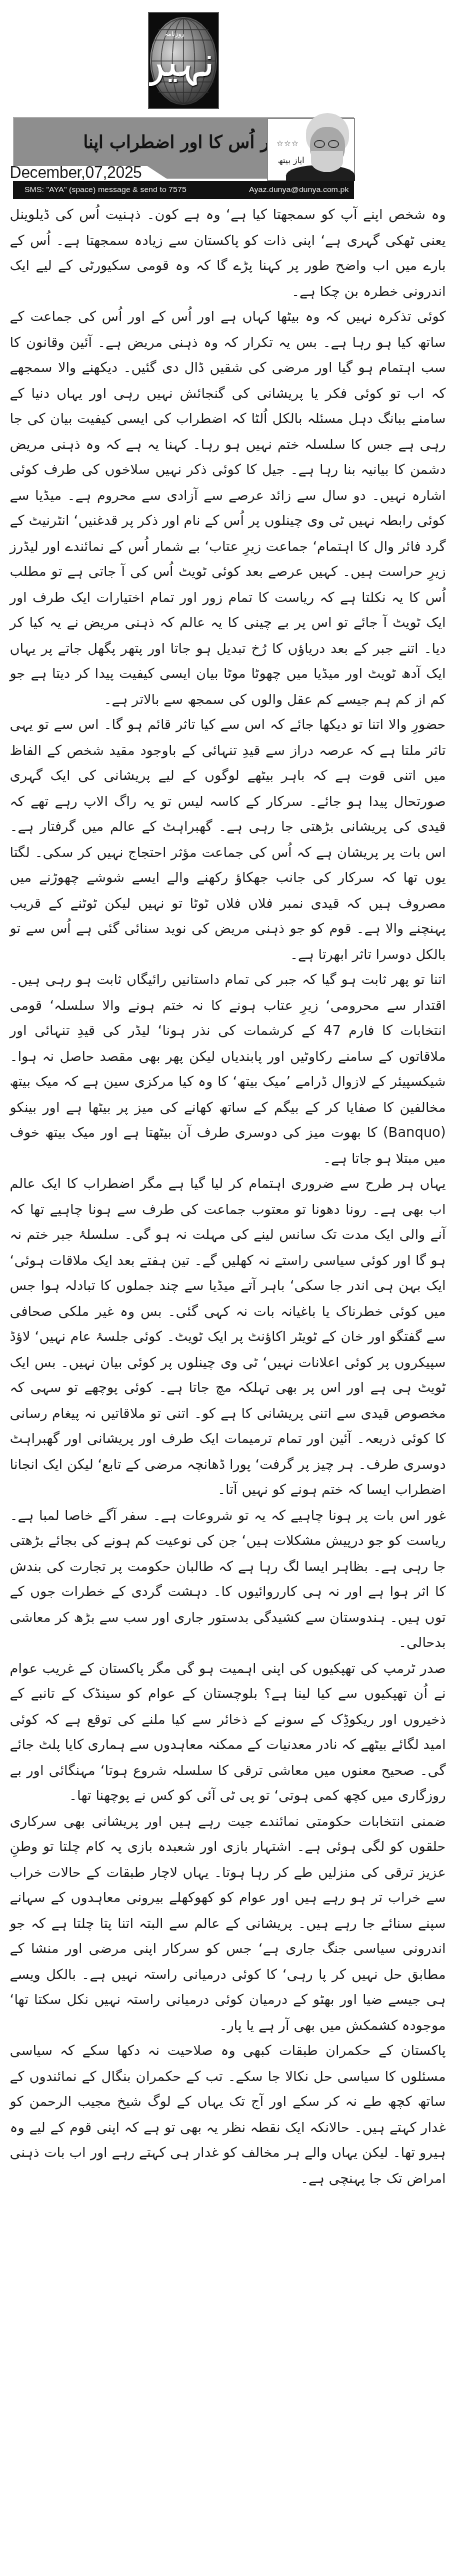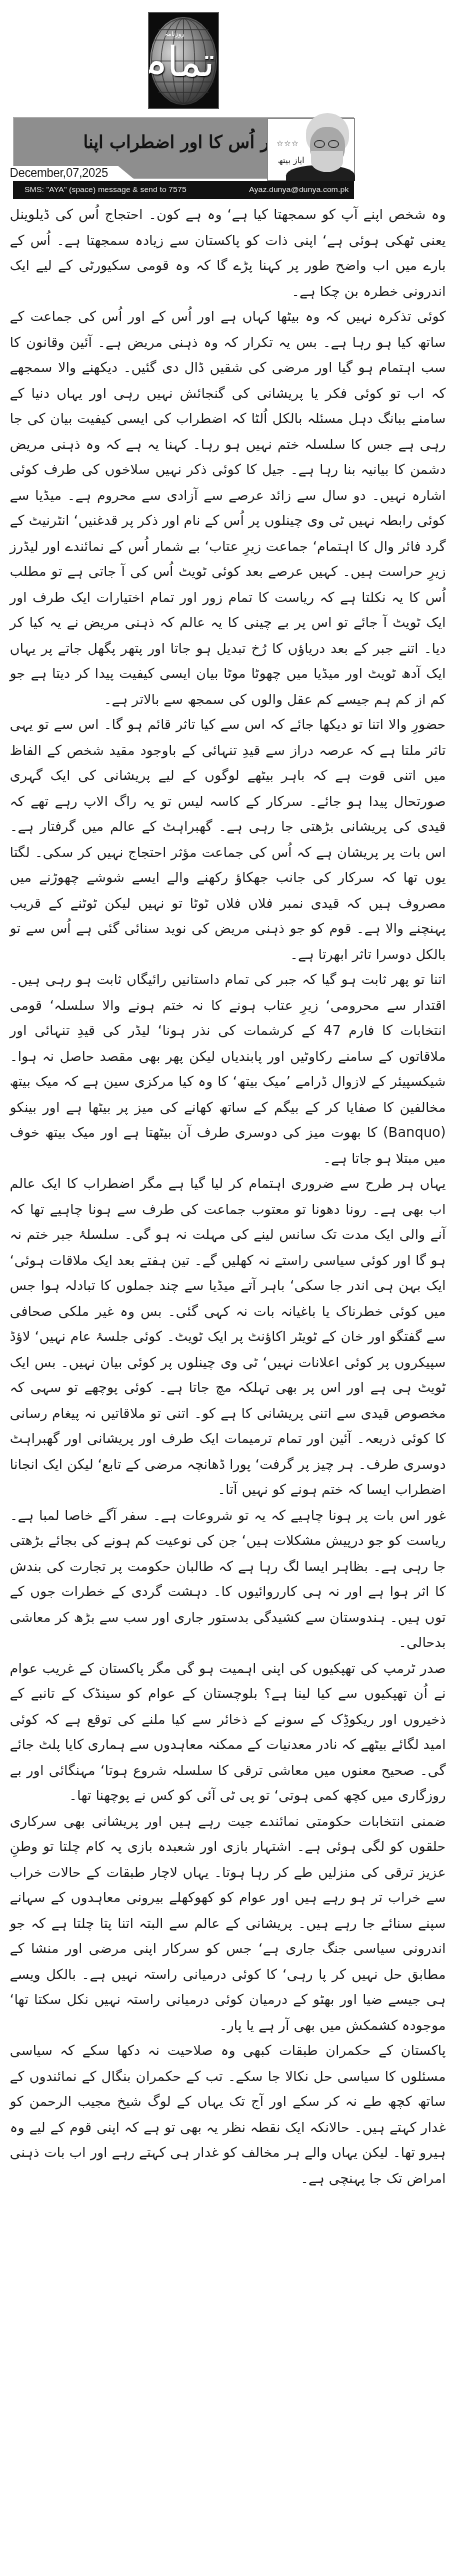--- a/index.html
+++ b/index.html
@@ -14,21 +14,21 @@
   .logo-word { position: absolute; left: 5.6px; top: 14px; width: 60px; text-align: center; font-family: "DejaVu Serif", serif;
     font-size: 41px; line-height: 70px; color: #ffffff; text-shadow: 0.7px 0.7px 1.4px #000; direction: rtl; }
   .logo-sub { position: absolute; left: 15.4px; top: 17px; font-size: 6.3px; color: #fff; direction: rtl; font-family: "DejaVu Serif", serif; }
 
   
   .col-head { position: absolute; left: 13.3px; top: 117px; width: 341px; height: 62px; background: #8e8e8e; border: 0.7px solid #aaa; }
   .col-title { position: absolute; left: 0; top: 14px; width: 341px; text-align: center; direction: rtl;
     font-family: "DejaVu Serif", serif; font-size: 17.5px; color: #141414; font-weight: bold; }
   .date-tab { position: absolute; left: 8.4px; top: 166px; height: 14.7px; padding: 0 28px 0 1.4px; background: #ffffff;
     clip-path: polygon(0 0, 86% 0, 100% 100%, 0 100%); }
-  .date-text { font-family: "Liberation Sans", sans-serif; font-size: 12px; color: #1a1a1a; line-height: 14.7px; letter-spacing: -0.2px; }
+  .date-text { font-family: "Liberation Sans", sans-serif; font-size: 16px; color: #1a1a1a; line-height: 14.7px; letter-spacing: -0.2px; }
 
   .author-box { position: absolute; left: 267px; top: 118px; width: 88px; height: 63px; background: #ffffff; border: 0.7px solid #888; }
   .stars { position: absolute; left: 8.4px; top: 19.6px; font-size: 7.7px; letter-spacing: 0.7px; color: #333; }
   .author-name { position: absolute; left: 9.8px; top: 36px; font-size: 8.4px; color: #222; direction: rtl; font-family: "DejaVu Serif", serif; }
   .photo { position: absolute; left: 282px; top: 112px; width: 73px; height: 69px; overflow: hidden; }
   .photo .hair { position: absolute; left: 24px; top: 1.4px; width: 43px; height: 41px; border-radius: 50% 50% 40% 40%; background: #d7d7d7; }
   .photo .face { position: absolute; left: 28px; top: 15.4px; width: 35px; height: 39px; border-radius: 45%; background: #a8a8a8; }
   .photo .glass1, .photo .glass2 { position: absolute; top: 28px; width: 11.2px; height: 8.4px; border: 1.4px solid #2a2a2a; border-radius: 50%; }
   .photo .glass1 { left: 32px; } .photo .glass2 { left: 46px; }
   .photo .beard { position: absolute; left: 29px; top: 39px; width: 32px; height: 21px; border-radius: 0 0 50% 50%; background: #d0d0d0; }
@@ -56,21 +56,21 @@
         <line x1="48" y1="2" x2="48" y2="124"></line>
         <line x1="4" y1="33" x2="92" y2="33"></line>
         <line x1="2" y1="63" x2="94" y2="63"></line>
         <line x1="4" y1="93" x2="92" y2="93"></line>
         <line x1="12" y1="18" x2="84" y2="18"></line>
         <line x1="12" y1="108" x2="84" y2="108"></line>
       </g>
     </svg>
   </div>
   <div class="logo-sub">روزنامہ</div>
-  <div class="logo-word">تمام</div>
+  <div class="logo-word">نہیں</div>
 </div>
 
 <div class="col-head">
   <div class="col-title">ذکر اُس کا اور اضطراب اپنا</div>
 </div>
 
 <div class="author-box">
   <div class="stars">☆☆☆</div>
   <div class="author-name">ایاز بیتھ</div>
 </div>
@@ -87,21 +87,21 @@
 <div class="sms-bar">
   <span class="sms-text">SMS: "AYA" (space) message &amp; send to 7575</span>
   <span class="email-text">Ayaz.dunya@dunya.com.pk</span>
 </div>
 
 <div class="date-tab">
   <span class="date-text">December,07,2025</span>
 </div>
 
 <div class="article">
-  <p>وہ شخص اپنے آپ کو سمجھتا کیا ہے‘ وہ ہے کون۔ احتجاج اُس کی ڈیلوینل یعنی ٹھکی ہوئی ہے‘ اپنی ذات کو پاکستان سے زیادہ سمجھتا ہے۔ اُس کے بارے میں اب واضح طور پر کہنا پڑے گا کہ وہ قومی سکیورٹی کے لیے ایک اندرونی خطرہ بن چکا ہے۔</p>
+  <p>وہ شخص اپنے آپ کو سمجھتا کیا ہے‘ وہ ہے کون۔ ذہنیت اُس کی ڈیلوینل یعنی ٹھکی گہری ہے‘ اپنی ذات کو پاکستان سے زیادہ سمجھتا ہے۔ اُس کے بارے میں اب واضح طور پر کہنا پڑے گا کہ وہ قومی سکیورٹی کے لیے ایک اندرونی خطرہ بن چکا ہے۔</p>
   <p>کوئی تذکرہ نہیں کہ وہ بیٹھا کہاں ہے اور اُس کے اور اُس کی جماعت کے ساتھ کیا ہو رہا ہے۔ بس یہ تکرار کہ وہ ذہنی مریض ہے۔ آئین وقانون کا سب اہتمام ہو گیا اور مرضی کی شقیں ڈال دی گئیں۔ دیکھنے والا سمجھے کہ اب تو کوئی فکر یا پریشانی کی گنجائش نہیں رہی اور یہاں دنیا کے سامنے ببانگ دہل مسئلہ بالکل اُلٹا کہ اضطراب کی ایسی کیفیت بیان کی جا رہی ہے جس کا سلسلہ ختم نہیں ہو رہا۔ کہنا یہ ہے کہ وہ ذہنی مریض دشمن کا بیانیہ بنا رہا ہے۔ جیل کا کوئی ذکر نہیں سلاخوں کی طرف کوئی اشارہ نہیں۔ دو سال سے زائد عرصے سے آزادی سے محروم ہے۔ میڈیا سے کوئی رابطہ نہیں ٹی وی چینلوں پر اُس کے نام اور ذکر پر قدغنیں‘ انٹرنیٹ کے گرد فائر وال کا اہتمام‘ جماعت زیرِ عتاب‘ بے شمار اُس کے نمائندے اور لیڈرز زیرِ حراست ہیں۔ کہیں عرصے بعد کوئی ٹویٹ اُس کی آ جاتی ہے تو مطلب اُس کا یہ نکلتا ہے کہ ریاست کا تمام زور اور تمام اختیارات ایک طرف اور ایک ٹویٹ آ جائے تو اس پر بے چینی کا یہ عالم کہ ذہنی مریض نے یہ کیا کر دیا۔ اتنے جبر کے بعد دریاؤں کا رُخ تبدیل ہو جاتا اور پتھر پگھل جاتے پر یہاں ایک آدھ ٹویٹ اور میڈیا میں چھوٹا موٹا بیان ایسی کیفیت پیدا کر دیتا ہے جو کم از کم ہم جیسے کم عقل والوں کی سمجھ سے بالاتر ہے۔</p>
   <p>حضورِ والا اتنا تو دیکھا جائے کہ اس سے کیا تاثر قائم ہو گا۔ اس سے تو یہی تاثر ملتا ہے کہ عرصہ دراز سے قیدِ تنہائی کے باوجود مقید شخص کے الفاظ میں اتنی قوت ہے کہ باہر بیٹھے لوگوں کے لیے پریشانی کی ایک گہری صورتحال پیدا ہو جائے۔ سرکار کے کاسہ لیس تو یہ راگ الاپ رہے تھے کہ قیدی کی پریشانی بڑھتی جا رہی ہے۔ گھبراہٹ کے عالم میں گرفتار ہے۔ اس بات پر پریشان ہے کہ اُس کی جماعت مؤثر احتجاج نہیں کر سکی۔ لگتا یوں تھا کہ سرکار کی جانب جھکاؤ رکھنے والے ایسے شوشے چھوڑنے میں مصروف ہیں کہ قیدی نمبر فلاں فلاں ٹوٹا تو نہیں لیکن ٹوٹنے کے قریب پہنچنے والا ہے۔ قوم کو جو ذہنی مریض کی نوید سنائی گئی ہے اُس سے تو بالکل دوسرا تاثر ابھرتا ہے۔</p>
   <p>اتنا تو پھر ثابت ہو گیا کہ جبر کی تمام داستانیں رائیگاں ثابت ہو رہی ہیں۔ اقتدار سے محرومی‘ زیرِ عتاب ہونے کا نہ ختم ہونے والا سلسلہ‘ قومی انتخابات کا فارم 47 کے کرشمات کی نذر ہونا‘ لیڈر کی قیدِ تنہائی اور ملاقاتوں کے سامنے رکاوٹیں اور پابندیاں لیکن پھر بھی مقصد حاصل نہ ہوا۔ شیکسپیئر کے لازوال ڈرامے ’میک بیتھ‘ کا وہ کیا مرکزی سین ہے کہ میک بیتھ مخالفین کا صفایا کر کے بیگم کے ساتھ کھانے کی میز پر بیٹھا ہے اور بینکو (Banquo) کا بھوت میز کی دوسری طرف آن بیٹھتا ہے اور میک بیتھ خوف میں مبتلا ہو جاتا ہے۔</p>
   <p>یہاں ہر طرح سے ضروری اہتمام کر لیا گیا ہے مگر اضطراب کا ایک عالم اب بھی ہے۔ رونا دھونا تو معتوب جماعت کی طرف سے ہونا چاہیے تھا کہ آنے والی ایک مدت تک سانس لینے کی مہلت نہ ہو گی۔ سلسلۂ جبر ختم نہ ہو گا اور کوئی سیاسی راستے نہ کھلیں گے۔ تین ہفتے بعد ایک ملاقات ہوئی‘ ایک بہن ہی اندر جا سکی‘ باہر آتے میڈیا سے چند جملوں کا تبادلہ ہوا جس میں کوئی خطرناک یا باغیانہ بات نہ کہی گئی۔ بس وہ غیر ملکی صحافی سے گفتگو اور خان کے ٹویٹر اکاؤنٹ پر ایک ٹویٹ۔ کوئی جلسۂ عام نہیں‘ لاؤڈ سپیکروں پر کوئی اعلانات نہیں‘ ٹی وی چینلوں پر کوئی بیان نہیں۔ بس ایک ٹویٹ ہی ہے اور اس پر بھی تہلکہ مچ جاتا ہے۔ کوئی پوچھے تو سہی کہ مخصوص قیدی سے اتنی پریشانی کا ہے کو۔ اتنی تو ملاقاتیں نہ پیغام رسانی کا کوئی ذریعہ۔ آئین اور تمام ترمیمات ایک طرف اور پریشانی اور گھبراہٹ دوسری طرف۔ ہر چیز پر گرفت‘ پورا ڈھانچہ مرضی کے تابع‘ لیکن ایک انجانا اضطراب ایسا کہ ختم ہونے کو نہیں آتا۔</p>
   <p>غور اس بات پر ہونا چاہیے کہ یہ تو شروعات ہے۔ سفر آگے خاصا لمبا ہے۔ ریاست کو جو درپیش مشکلات ہیں‘ جن کی نوعیت کم ہونے کی بجائے بڑھتی جا رہی ہے۔ بظاہر ایسا لگ رہا ہے کہ طالبان حکومت پر تجارت کی بندش کا اثر ہوا ہے اور نہ ہی کارروائیوں کا۔ دہشت گردی کے خطرات جوں کے توں ہیں۔ ہندوستان سے کشیدگی بدستور جاری اور سب سے بڑھ کر معاشی بدحالی۔</p>
   <p>صدر ٹرمپ کی تھپکیوں کی اپنی اہمیت ہو گی مگر پاکستان کے غریب عوام نے اُن تھپکیوں سے کیا لینا ہے؟ بلوچستان کے عوام کو سینڈک کے تانبے کے ذخیروں اور ریکوڈِک کے سونے کے ذخائر سے کیا ملنے کی توقع ہے کہ کوئی امید لگائے بیٹھے کہ نادر معدنیات کے ممکنہ معاہدوں سے ہماری کایا پلٹ جائے گی۔ صحیح معنوں میں معاشی ترقی کا سلسلہ شروع ہوتا‘ مہنگائی اور بے روزگاری میں کچھ کمی ہوتی‘ تو پی ٹی آئی کو کس نے پوچھنا تھا۔</p>
   <p>ضمنی انتخابات حکومتی نمائندے جیت رہے ہیں اور پریشانی بھی سرکاری حلقوں کو لگی ہوئی ہے۔ اشتہار بازی اور شعبدہ بازی پہ کام چلتا تو وطنِ عزیز ترقی کی منزلیں طے کر رہا ہوتا۔ یہاں لاچار طبقات کے حالات خراب سے خراب تر ہو رہے ہیں اور عوام کو کھوکھلے بیرونی معاہدوں کے سہانے سپنے سنائے جا رہے ہیں۔ پریشانی کے عالم سے البتہ اتنا پتا چلتا ہے کہ جو اندرونی سیاسی جنگ جاری ہے‘ جس کو سرکار اپنی مرضی اور منشا کے مطابق حل نہیں کر پا رہی‘ کا کوئی درمیانی راستہ نہیں ہے۔ بالکل ویسے ہی جیسے ضیا اور بھٹو کے درمیان کوئی درمیانی راستہ نہیں نکل سکتا تھا‘ موجودہ کشمکش میں بھی آر ہے یا پار۔</p>
   <p>پاکستان کے حکمران طبقات کبھی وہ صلاحیت نہ دکھا سکے کہ سیاسی مسئلوں کا سیاسی حل نکالا جا سکے۔ تب کے حکمران بنگال کے نمائندوں کے ساتھ کچھ طے نہ کر سکے اور آج تک یہاں کے لوگ شیخ مجیب الرحمن کو غدار کہتے ہیں۔ حالانکہ ایک نقطہ نظر یہ بھی تو ہے کہ اپنی قوم کے لیے وہ ہیرو تھا۔ لیکن یہاں والے ہر مخالف کو غدار ہی کہتے رہے اور اب بات ذہنی امراض تک جا پہنچی ہے۔</p>
 </div>
 

